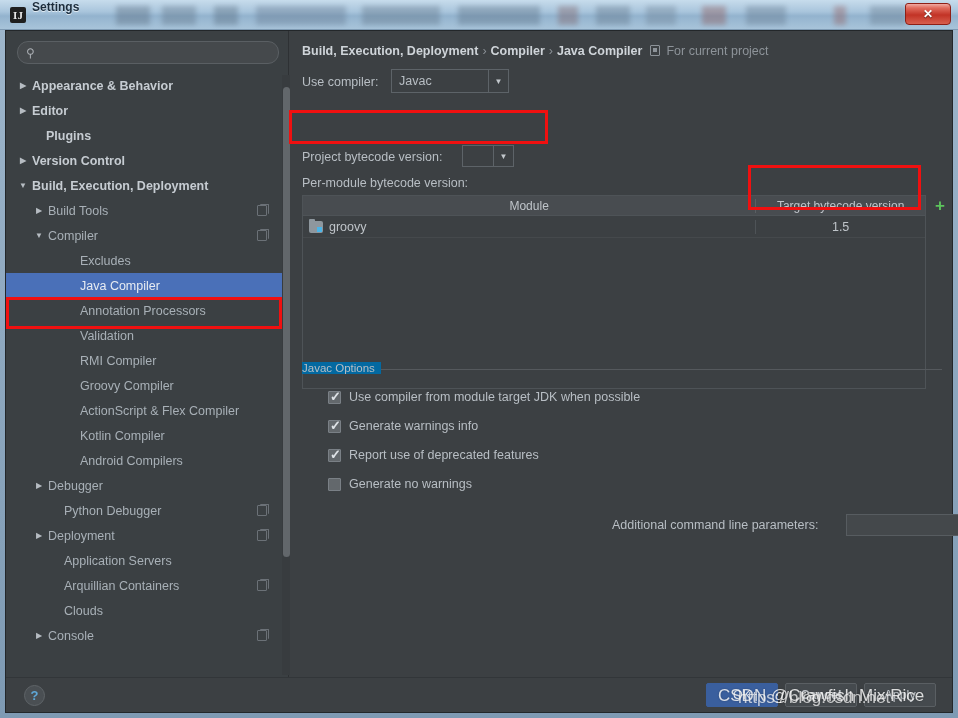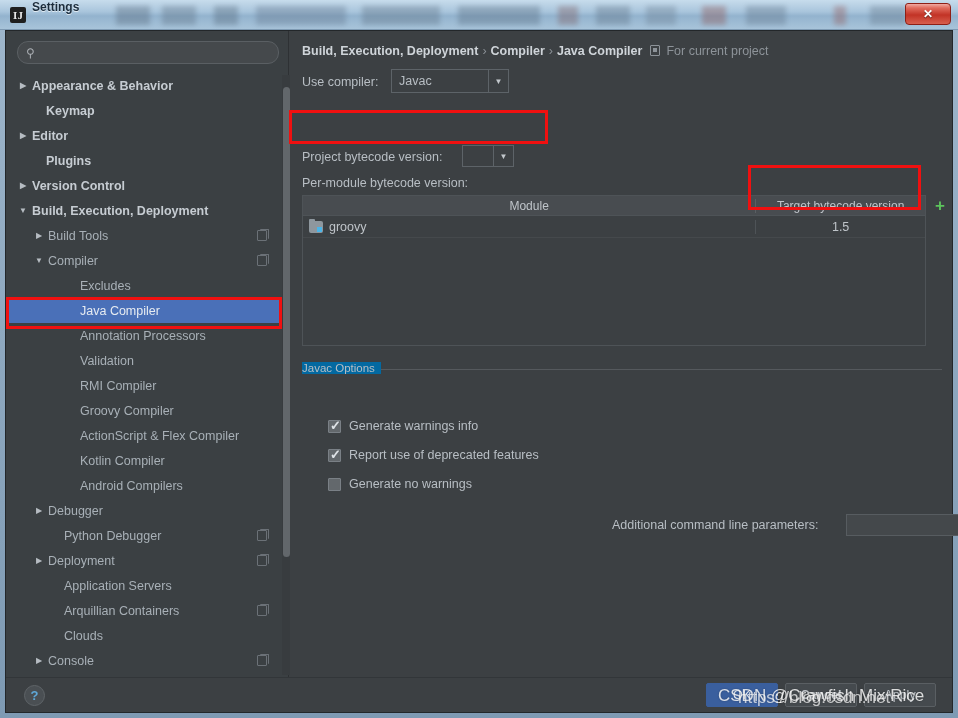--- a/index.html
+++ b/index.html
@@ -143,21 +143,21 @@
   }
   .combo .val { padding-left: 7px; font-size: 12.5px; color: #b8bec4; flex: 1; }
   .combo .arw {
     width: 20px; height: 100%; border-left: 1px solid #5d6368;
     display: flex; align-items: center; justify-content: center;
     font-size: 8px; color: #c2c7cc;
   }
 
   
   .table {
-    position: absolute; left: 12px; top: 164px; width: 624px; height: 151px;
+    position: absolute; left: 12px; top: 164px; width: 624px; height: 194px;
     border: 1px solid #4e5357; background: #3c4043;
   }
   .th-row {
     position: absolute; left: 0; top: 0; width: 100%; height: 20px;
     background: #484c50; border-bottom: 1px solid #4e5357;
     display: flex; align-items: center;
   }
   .th {
     font-size: 12px; color: #bfc4c9; text-align: center;
   }
@@ -277,23 +277,20 @@
 
     <div class="sidebar">
       <div class="search-wrap">
         <div class="search-icon">⚲</div>
         <input class="search-input" type="text" placeholder="" style="">
       </div>
       <div class="tree" id="tree">
           <div class="t-item bold">
             <span class="t-arrow" style="left: 12px;">▶</span>
             <span class="t-label" style="left: 26px;">Appearance &amp; Behavior</span>
-          </div>
-          <div class="t-item bold">
-            <span class="t-label" style="left: 40px;">Keymap</span>
           </div>
           <div class="t-item bold">
             <span class="t-arrow" style="left: 12px;">▶</span>
             <span class="t-label" style="left: 26px;">Editor</span>
           </div>
           <div class="t-item bold">
             <span class="t-label" style="left: 40px;">Plugins</span>
           </div>
           <div class="t-item bold">
             <span class="t-arrow" style="left: 12px;">▶</span>
@@ -404,20 +401,24 @@
             <span>groovy</span>
           </div>
           <div class="td c2">1.5</div>
         </div>
       </div>
       <div class="plus-btn">+</div>
 
       <div class="group-line"></div>
       <div class="group-title">Javac Options</div>
 
+      <div class="chk-row" style="top:359px;">
+        <span class="chk on"></span>
+        <span class="chk-lbl">Use compiler from module target JDK when possible</span>
+      </div>
       <div class="chk-row" style="top:388px;">
         <span class="chk on"></span>
         <span class="chk-lbl">Generate warnings info</span>
       </div>
       <div class="chk-row" style="top:417px;">
         <span class="chk on"></span>
         <span class="chk-lbl">Report use of deprecated features</span>
       </div>
       <div class="chk-row" style="top:446px;">
         <span class="chk"></span>

